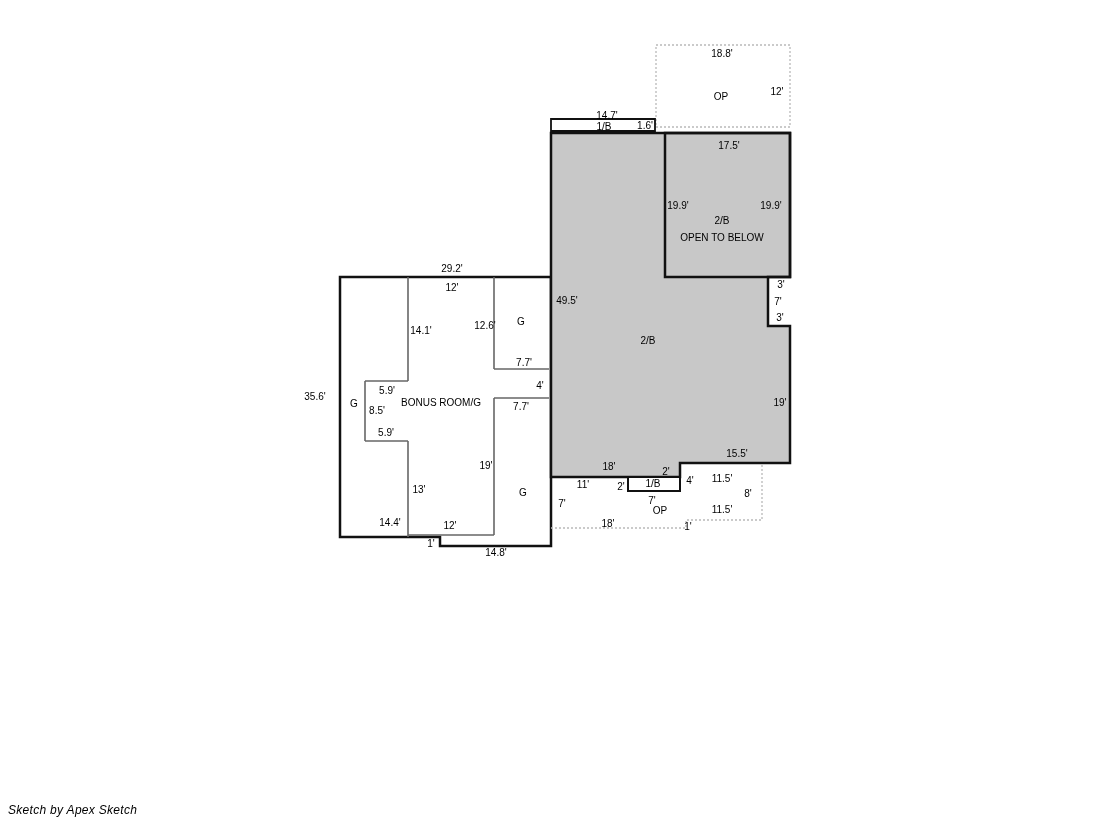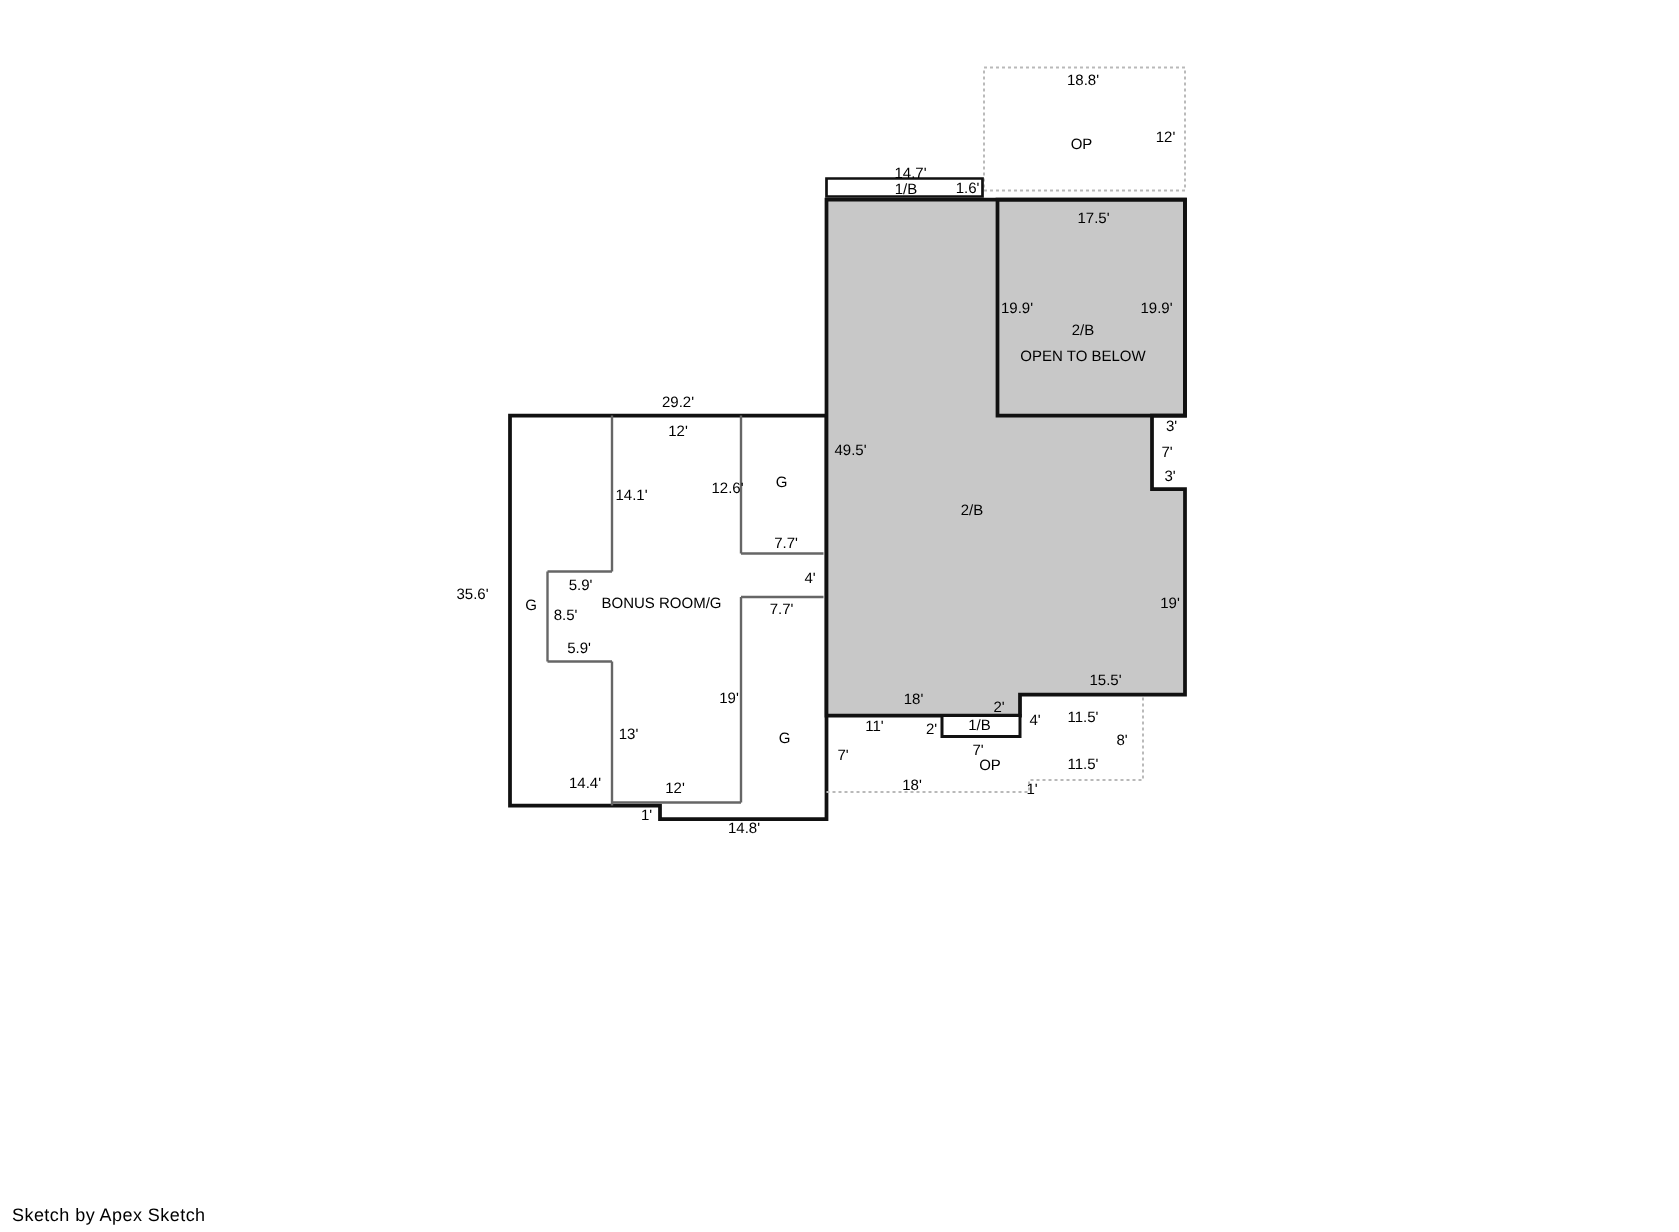--- a/index.html
+++ b/index.html
@@ -30,20 +30,21 @@
     fill: #000000;
     text-anchor: middle;
   }
   .footer-credit {
     position: absolute;
     left: 8px;
     top: 803px;
     font-size: 12px;
     letter-spacing: 0.3px;
     color: #000000;
+    font-style: italic;
   }
 </style>
 </head>
 <body>
 
 <div class="sketch-page">
   <svg class="floorplan" viewBox="0 0 1119 821" xmlns="http://www.w3.org/2000/svg">
       <polygon points="656,45 790,45 790,127 656,127" fill="#ffffff" stroke="#b9b9b9" stroke-width="1.3" stroke-dasharray="2 2"></polygon>
       <polygon points="340,277 551,277 551,546 440,546 440,537 340,537" fill="#ffffff" stroke="#111111" stroke-width="2.5"></polygon>
       <line x1="408" y1="277" x2="408" y2="381" stroke="#666666" stroke-width="1.6"></line>

